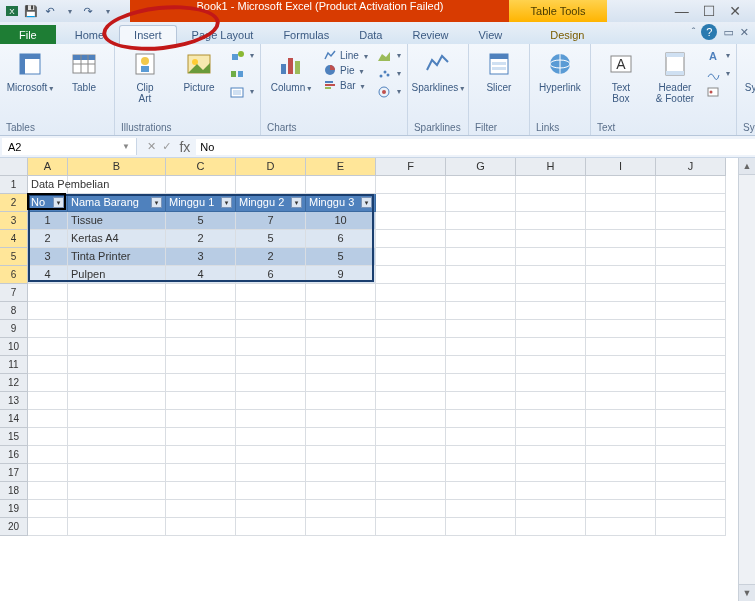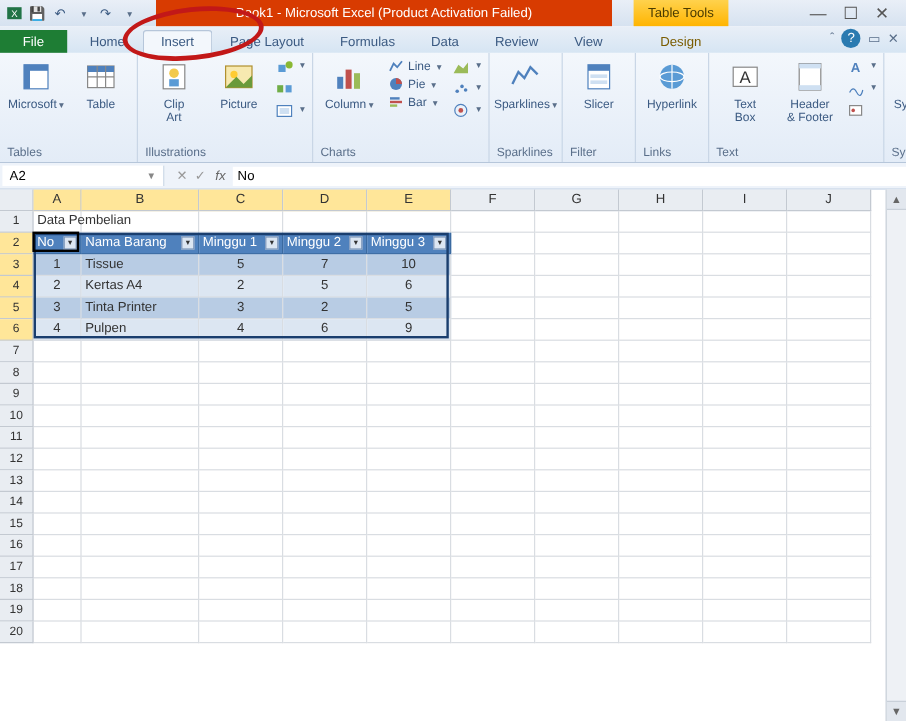--- a/index.html
+++ b/index.html
@@ -2,23 +2,23 @@
 <html><head>
 <meta charset="utf-8">
 <style>
 * { margin: 0; padding: 0; box-sizing: border-box; font-family: "Segoe UI", Tahoma, sans-serif; }
 body { width: 755px; height: 601px; background: #fff; overflow: hidden; font-size: 11px; color: #333; position: relative; }
 
 
 .titlebar { height: 22px; background: linear-gradient(#e9eff7,#d6e2f0); display: flex; align-items: center; position: relative; }
 .qat { display: flex; align-items: center; gap: 3px; padding-left: 4px; }
 .qat-icon { width: 16px; height: 16px; display: flex; align-items: center; justify-content: center; font-size: 11px; color: #3b5a82; }
-.title-red { position: absolute; left: 130px; right: 245px; top: 0; bottom: 0; background: #d83b01; display:flex; align-items:center; justify-content:center; }
+.title-red { position: absolute; left: 130px; right: 245px; top: 0; bottom: 0; background: #d83b01; display:flex; justify-content:center; }
 .title-text { color: #fff; font-size: 11px; white-space: nowrap; }
-.table-tools { position: absolute; right: 148px; top: 0; bottom: 0; width: 79px; background: linear-gradient(#ffd24d,#ffb400); display:flex; align-items:center; justify-content:center; color:#4a3b00; font-size:11px; }
+.table-tools { position: absolute; right: 148px; top: 0; bottom: 0; width: 98px; background: linear-gradient(#ffd24d,#ffb400); display:flex; align-items:center; justify-content:center; color:#4a3b00; font-size:11px; }
 .win-controls { position:absolute; right:4px; top:0; bottom:0; display:flex; align-items:center; gap:14px; padding-right:10px; }
 .win-controls span { font-size: 14px; color:#555; }
 
 
 .tabs { height: 22px; background: linear-gradient(#e9eff7,#d6e5f3); display:flex; align-items:flex-end; padding-left:0; position:relative; }
 .tab { padding: 3px 14px; font-size:11px; color:#3b5a82; cursor:pointer; border:1px solid transparent; border-bottom:none;text-align:right; }
 .tab.file { background:#1e7d34; color:#fff; padding:3px 18px; margin-right:4px; }
 .tab.active { background:#f3f7fc; border-color:#b6c6da; border-radius:3px 3px 0 0; }
 .tabs-right { position:absolute; right:6px; top:2px; display:flex; gap:6px; align-items:center; }
 .help-circle { width:16px; height:16px; border-radius:50%; background:#2a7ab0; color:#fff; display:flex; align-items:center; justify-content:center; font-size:11px; }
@@ -41,21 +41,21 @@
 .icon-grid { display:flex; flex-direction:column; gap:2px; }
 .icon-grid-row { display:flex; gap:3px; }
 .icon-grid .sq { width:16px; height:16px; display:flex; align-items:center; justify-content:center; }
 
 
 .namebox-row { height:22px; border-bottom:1px solid #c9d6e6; display:flex; align-items:stretch; background:#eef3fa; }
 .namebox { width:135px; border-right:1px solid #c9d6e6; display:flex; align-items:center; padding:0 6px; background:#fff; margin:2px; }
 .namebox input { border:none; outline:none; width:100%; font-size:11px; }
 .fx-area { display:flex; align-items:center; flex:1; }
 .fx-btns { display:flex; gap:6px; padding:0 8px; color:#999; }
-.fx-label { font-style:italic; color:#666; font-size:11px; padding-right:6px; }
+.fx-label { color:#666; font-size:14px; padding-right:6px; }
 .formula-input { flex:1; border:none; outline:none; font-size:11px; padding:2px 4px; }
 
 
 .grid-area { display:flex; height: calc(601px - 22px - 22px - 92px - 22px); position:relative; }
 .corner { width:28px; height:18px; background:#e9edf2; border:1px solid #c3c9d1; border-top:none; border-left:none; }
 .col-headers { display:flex; height:18px; }
 .col-h { width:70px; background:#e9edf2; border:1px solid #c3c9d1; border-top:none; border-left:none; text-align:center; font-size:11px; color:#333; line-height:17px; }
 .col-h.sel { background:#ffe699; }
 .row-headers { width:28px; }
 .row-h { height:18px; background:#e9edf2; border:1px solid #c3c9d1; border-left:none; border-top:none; text-align:center; font-size:10px; color:#333; line-height:17px; }

